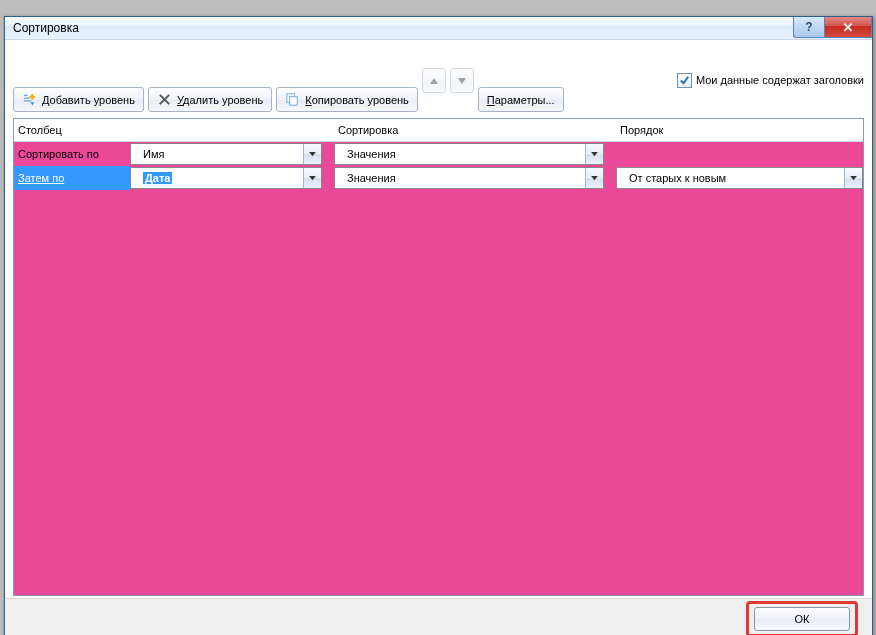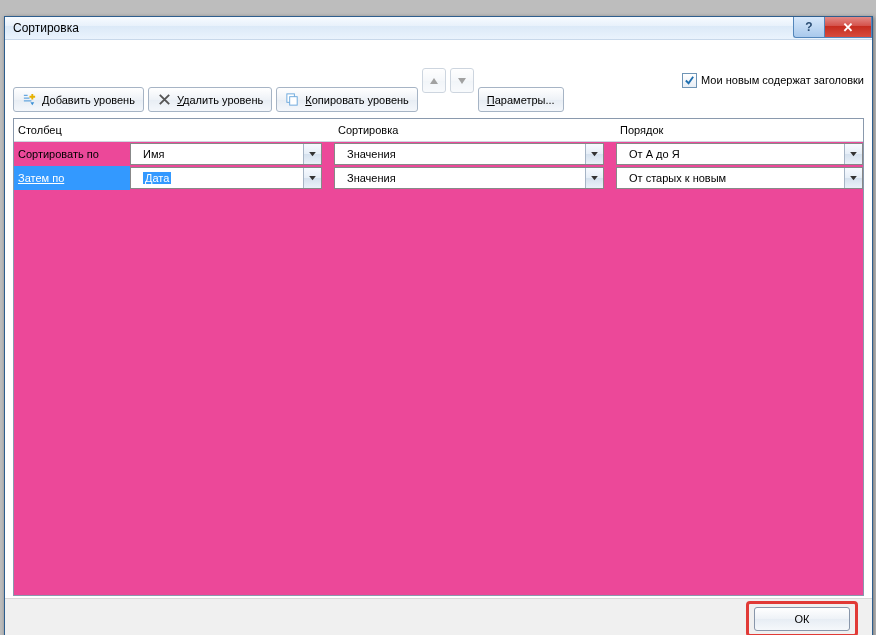--- a/index.html
+++ b/index.html
@@ -173,20 +173,21 @@
     display: flex;
     align-items: center;
     padding-left: 12px;
     font-size: 11px;
     color: #000;
   }
   .combo.selected .combo-text {
     background: #3399ff;
     color: #fff;
     padding: 0 2px;
+    font-weight: bold;
   }
   .combo-btn {
     position: absolute;
     right: 0;
     top: 0;
     width: 17px;
     height: 100%;
     border-left: 1px solid #a6b4c5;
     background: linear-gradient(to bottom, #f7faff 0%, #e6eef7 50%, #d5e1ee 51%, #eaf1f9 100%);
     display: flex;
@@ -283,21 +284,21 @@
     </div>
     <div class="tb-btn">
       <span><span class="u">П</span><span>араметры...</span></span>
     </div>
     <label class="checkbox-label">
       <span class="chk">
         <svg viewBox="0 0 12 12">
             <path d="M2 6 L5 9 L10 2" stroke="#1f6fb0" stroke-width="2" fill="none"></path>
           </svg>
       </span>
-      <span>Мои новым содержат заголовки</span>
+      <span>Мои данные содержат заголовки</span>
     </label>
   </div>
 
   <div class="table-area">
     <div class="tbl-header">
       <div class="hdr-cell">Столбец</div>
       <div></div>
       <div></div>
       <div class="hdr-cell">Сортировка</div>
       <div></div>
@@ -317,28 +318,20 @@
       <div></div>
       <div class="combo">
         <span class="combo-text">Значения</span>
         <span class="combo-btn">
             <svg viewBox="0 0 8 6">
               <path d="M0 0 L4 5 L8 0 Z" fill="#333"></path>
             </svg>
           </span>
       </div>
       <div></div>
-      <div class="combo">
-        <span class="combo-text">От А до Я</span>
-        <span class="combo-btn">
-            <svg viewBox="0 0 8 6">
-              <path d="M0 0 L4 5 L8 0 Z" fill="#333"></path>
-            </svg>
-          </span>
-      </div>
     </div>
 
     <div class="tbl-row">
       <div class="rlabel sel-label">Затем по</div>
       <div class="combo selected">
         <span class="combo-text">Дата</span>
         <span class="combo-btn">
             <svg viewBox="0 0 8 6">
               <path d="M0 0 L4 5 L8 0 Z" fill="#333"></path>
             </svg>

